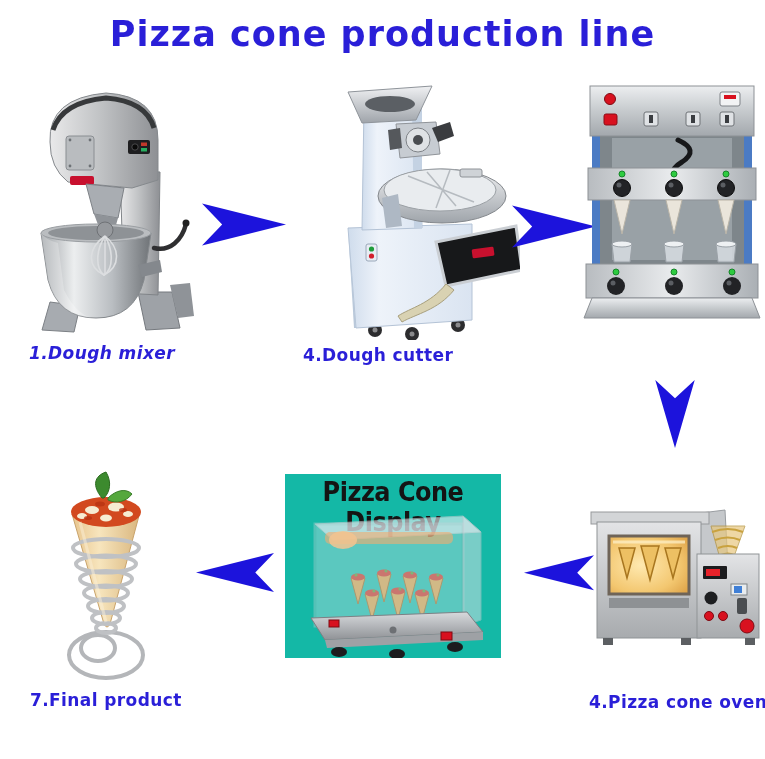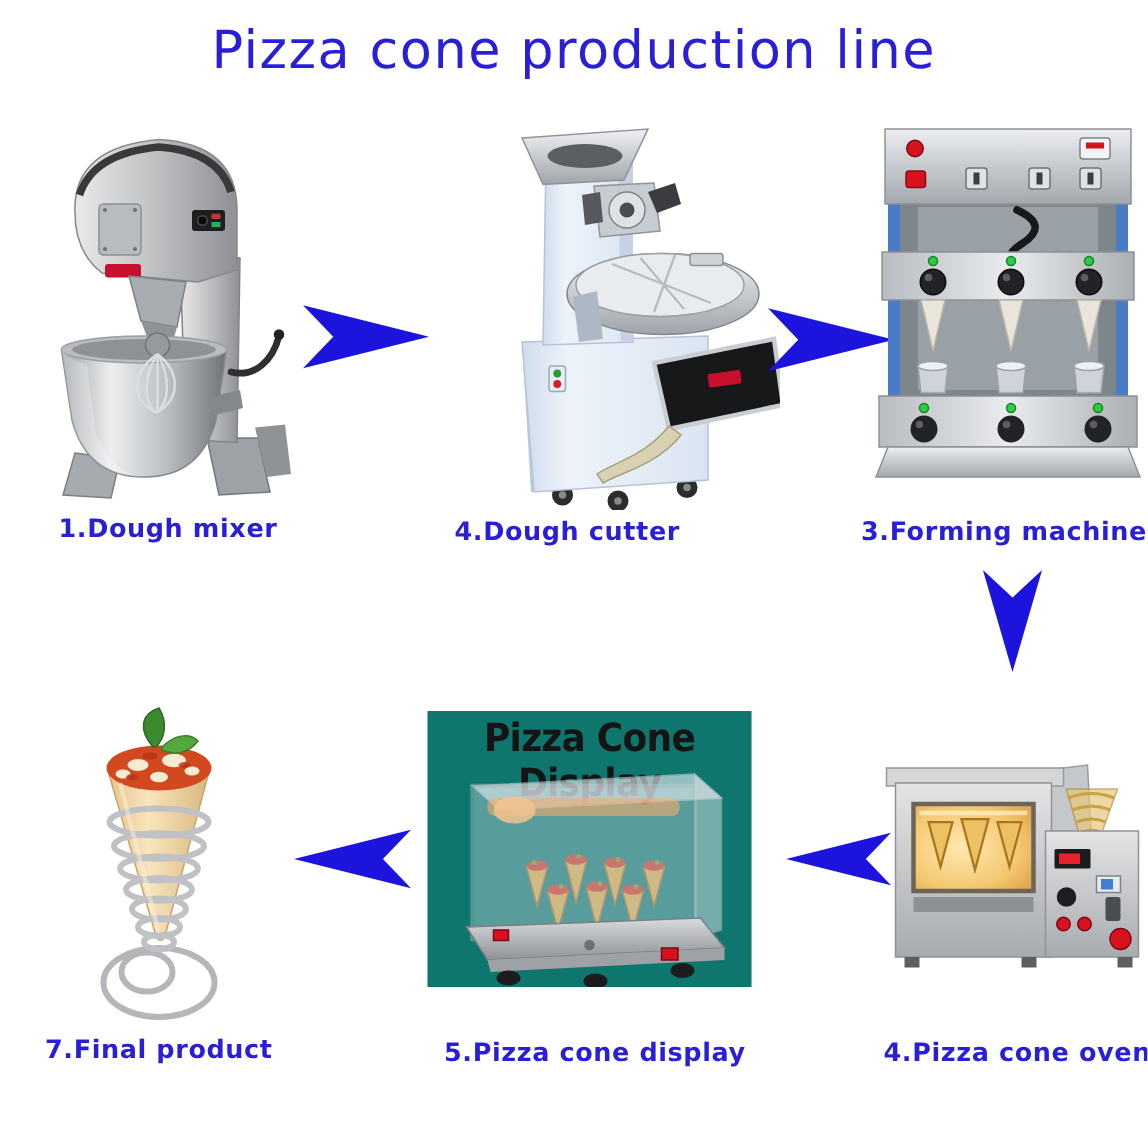--- a/index.html
+++ b/index.html
@@ -1,24 +1,24 @@
 <!DOCTYPE html>
 <html><head>
 <meta charset="utf-8">
 <style>
   html,body{margin:0;padding:0;background:#ffffff;}
   .stage{position:relative;width:765px;height:759px;background:#ffffff;overflow:hidden;
          font-family:"DejaVu Sans","Liberation Sans",sans-serif;}
   .title{position:absolute;left:0;top:14px;width:765px;text-align:center;
-         font-size:35px;font-weight:normal;color:#2a1fd8;letter-spacing:1px;}
+         font-size:35px;font-weight:bold;color:#2a1fd8;letter-spacing:1px;}
   .fig{position:absolute;}
   .step-label{position:absolute;font-size:17px;font-weight:bold;color:#2a1fd8;letter-spacing:.4px;white-space:nowrap;}
   .arrow{position:absolute;}
   .arrow svg{display:block;width:100%;height:100%;}
-  .card{position:absolute;left:285px;top:474px;width:216px;height:184px;background:#0f766e;}
+  .card{position:absolute;left:285px;top:474px;width:216px;height:184px;background:#14b8a6;}
   .card-title{width:100%;text-align:center;margin-top:5px;font-size:24px;font-weight:800;
               color:#141414;letter-spacing:-0.5px;transform:scaleY(1.08);}
   .card-art{position:absolute;left:0;top:32px;width:216px;height:152px;}
 </style>
 </head>
 <body>
 
 <div class="stage">
 
   <div class="title">Pizza cone production line</div>
@@ -195,23 +195,22 @@
       <circle cx="34" cy="204" r="9" fill="#222326"></circle>
         <circle cx="92" cy="204" r="9" fill="#222326"></circle>
         <circle cx="150" cy="204" r="9" fill="#222326"></circle>
       <circle cx="31" cy="201" r="2.5" fill="#5b5e63"></circle>
         <circle cx="89" cy="201" r="2.5" fill="#5b5e63"></circle>
         <circle cx="147" cy="201" r="2.5" fill="#5b5e63"></circle>
       <path d="M10,216 L170,216 L178,236 L2,236 Z" fill="url(#fmSteel)" stroke="#8d9196"></path>
     </svg>
   </div>
 
-  <div class="step-label" style="left:39px;top:343px;">1.Dough mixer</div>
+  <div class="step-label" style="left:29px;top:343px;font-style:italic;">1.Dough mixer</div>
   <div class="step-label" style="left:303px;top:345px;">4.Dough cutter</div>
-  <div class="step-label" style="left:574px;top:345px;">3.Forming machine</div>
 
   <div class="arrow" style="left:652px;top:380px;width:46px;height:68px;">
     <svg viewBox="0 0 62 100">
         <polygon points="2,0 31,100 60,0 31,27" fill="#1c13dc"></polygon>
       </svg>
   </div>
 
   <div class="fig" style="left:28px;top:452px;width:150px;height:235px;">
     <svg viewBox="0 0 150 235" width="150" height="235">
       <defs>
@@ -358,16 +357,15 @@
       <circle cx="138" cy="124" r="4.5" fill="#d8111f" stroke="#7e0a12"></circle>
       <circle cx="162" cy="134" r="7" fill="#d8111f" stroke="#7e0a12"></circle>
       <rect x="152" y="106" width="10" height="16" rx="2" fill="#4a4d50"></rect>
       <rect x="18" y="146" width="10" height="7" fill="#5c5f62"></rect>
       <rect x="96" y="146" width="10" height="7" fill="#5c5f62"></rect>
       <rect x="160" y="146" width="10" height="7" fill="#5c5f62"></rect>
     </svg>
   </div>
 
   <div class="step-label" style="left:30px;top:690px;">7.Final product</div>
-  <div class="step-label" style="left:296px;top:692px;">5.Pizza cone display</div>
   <div class="step-label" style="left:589px;top:692px;">4.Pizza cone oven</div>
 
 </div>
 
 </body></html>

